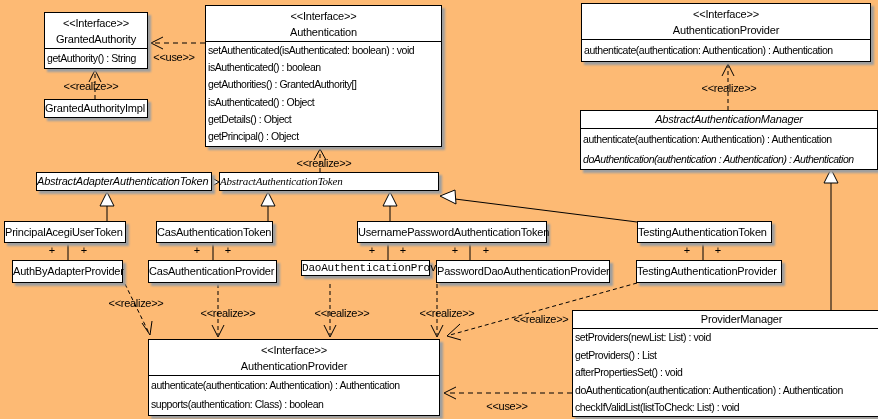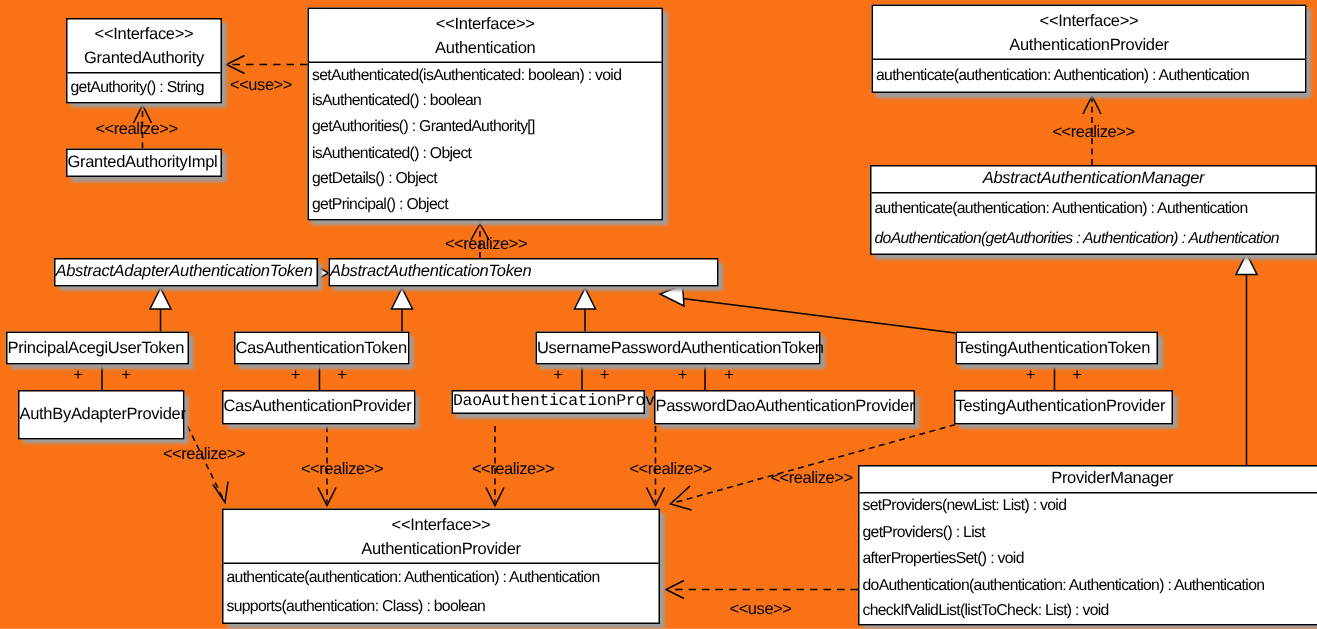--- a/index.html
+++ b/index.html
@@ -1,17 +1,17 @@
 <!DOCTYPE html>
 <html><head>
 <meta charset="utf-8">
 <style>
   html,body{margin:0;padding:0;}
   body{background:#f0f0f0;font-family:"Liberation Sans",sans-serif;}
-  #canvas{position:relative;width:878px;height:419px;background:#f97316;overflow:hidden;}
+  #canvas{position:relative;width:878px;height:419px;background:#fdba74;overflow:hidden;}
   svg.wires{position:absolute;left:0;top:0;pointer-events:none;}
   .cls{position:absolute;background:#fff;border:1px solid #000;box-shadow:3px 3px 2px #9e9e9e;box-sizing:border-box;color:#000;}
   .cls .hdr{text-align:center;font-size:11px;letter-spacing:-0.2px;}
   .cls .hdr.sep{border-bottom:1px solid #000;}
   .cls .stereo{display:block;padding-top:3px;line-height:15px;}
   .cls .cname{display:block;line-height:17px;}
   .cls .cname.it, .m.it{font-style:italic;}
   .cls .m{white-space:nowrap;overflow:hidden;padding:0 2px;font-size:10.5px;letter-spacing:-0.45px;}
   .single .hdr{display:flex;align-items:center;height:100%;}
   .edge-label{position:absolute;transform:translate(-50%,-50%);font-size:11px;letter-spacing:-0.3px;color:#000;white-space:nowrap;}
@@ -22,26 +22,26 @@
   #ga .m{line-height:18px;}
   #gai {left:44px; top:99px; width:104px; height:19px;}
   #auth{left:205px;top:5px;  width:237px; height:142px;}
   #auth .m{line-height:17.2px;}
   #am  {left:581px;top:3px;  width:290px; height:59px;}
   #am .m{line-height:21px;}
   #aam {left:580px;top:110px;width:298px; height:60px;}
   #aam .hdr{line-height:18px;}
   #aam .m{line-height:20px;}
   #aaat{left:2px;  top:172px;width:176px; height:19px;margin-left:34px;}
-  #aat {left:219px;top:172px;width:260px; height:19px;}
+  #aat {left:219px;top:172px;width:220px; height:19px;font-family:Liberation Serif, serif;}
   #pat {left:4px;  top:221px;width:122px; height:22px;}
   #cat {left:156px;top:221px;width:117px; height:22px;}
   #upat{left:357px;top:221px;width:190px; height:22px;}
   #tat {left:637px;top:221px;width:135px; height:22px;}
-  #abap{left:12px; top:260px;width:111px; height:33px;}
+  #abap{left:12px; top:260px;width:111px; height:23px;}
   #cap {left:148px;top:260px;width:129px; height:23px;}
   #dap {left:301px;top:260px;width:129px; height:16px;font-family:Liberation Mono, monospace;}
   #pdap{left:436px;top:260px;width:174px; height:23px;}
   #tap {left:636px;top:260px;width:146px; height:23px;}
   #ap  {left:148px;top:339px;width:292px; height:77px;}
   #ap .m{line-height:19px;}
   #pm  {left:572px;top:310px;width:339px; height:107px;}
   #pm .hdr{line-height:18px;}
   #pm .m{line-height:17.6px;}
 </style>
@@ -126,21 +126,21 @@
       <span class="cname">AuthenticationProvider</span>
     </div>
     <div class="m">authenticate(authentication: Authentication) : Authentication</div>
   </div>
 
   <div class="cls" id="aam">
     <div class="hdr sep">
       <span class="cname it">AbstractAuthenticationManager</span>
     </div>
     <div class="m">authenticate(authentication: Authentication) : Authentication</div>
-    <div class="m it">doAuthentication(getAuthorities : Authentication) : Authentication</div>
+    <div class="m it">doAuthentication(authentication : Authentication) : Authentication</div>
   </div>
 
   <div class="cls single" id="aaat">
     <div class="hdr">
         <span class="cname it">AbstractAdapterAuthenticationToken</span>
       </div>
   </div>
 
   <div class="cls single" id="aat">
     <div class="hdr">

